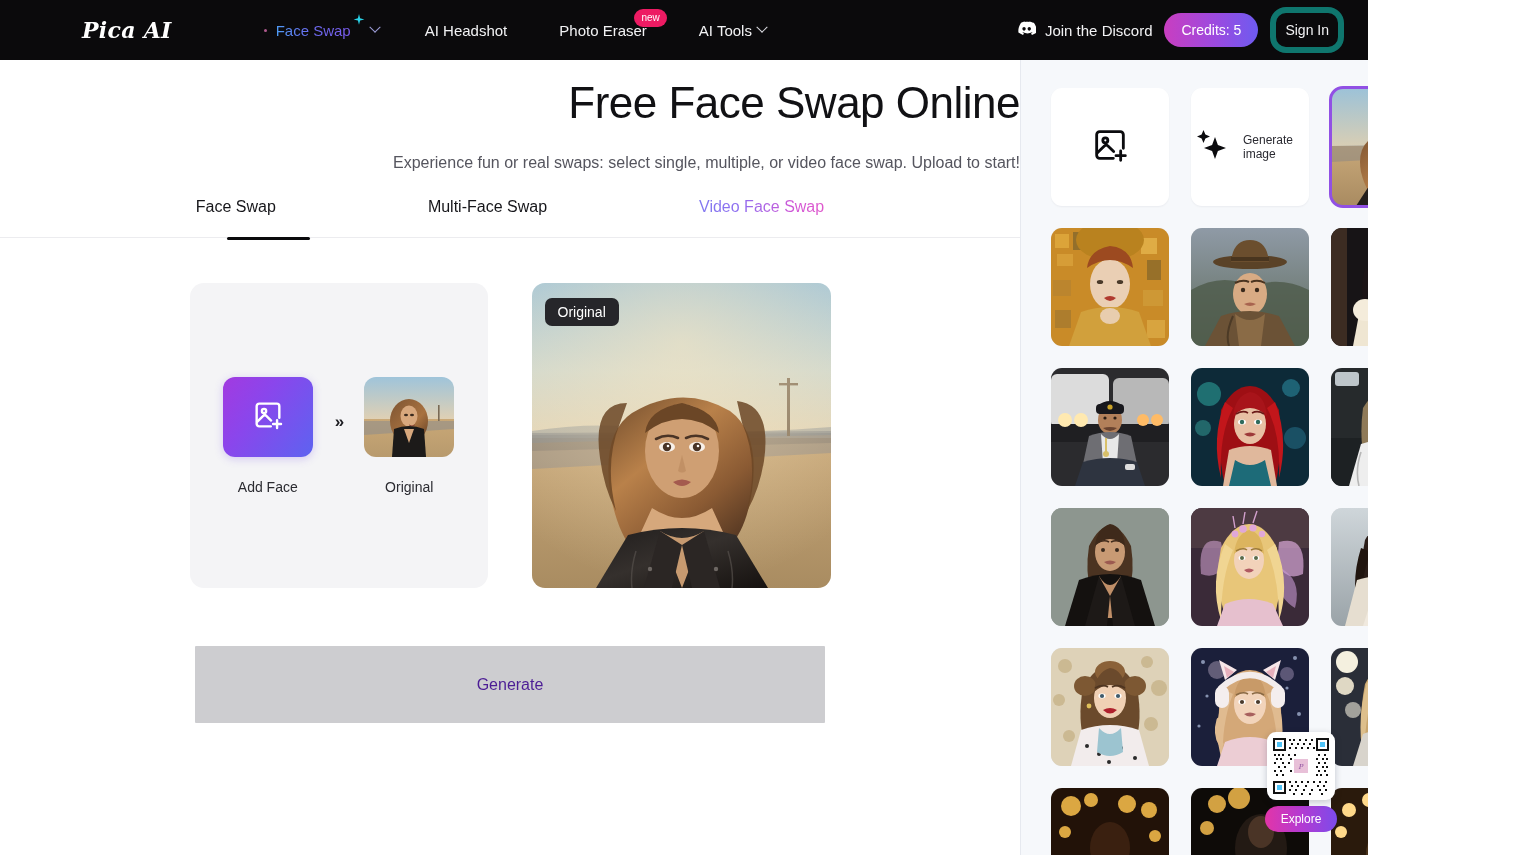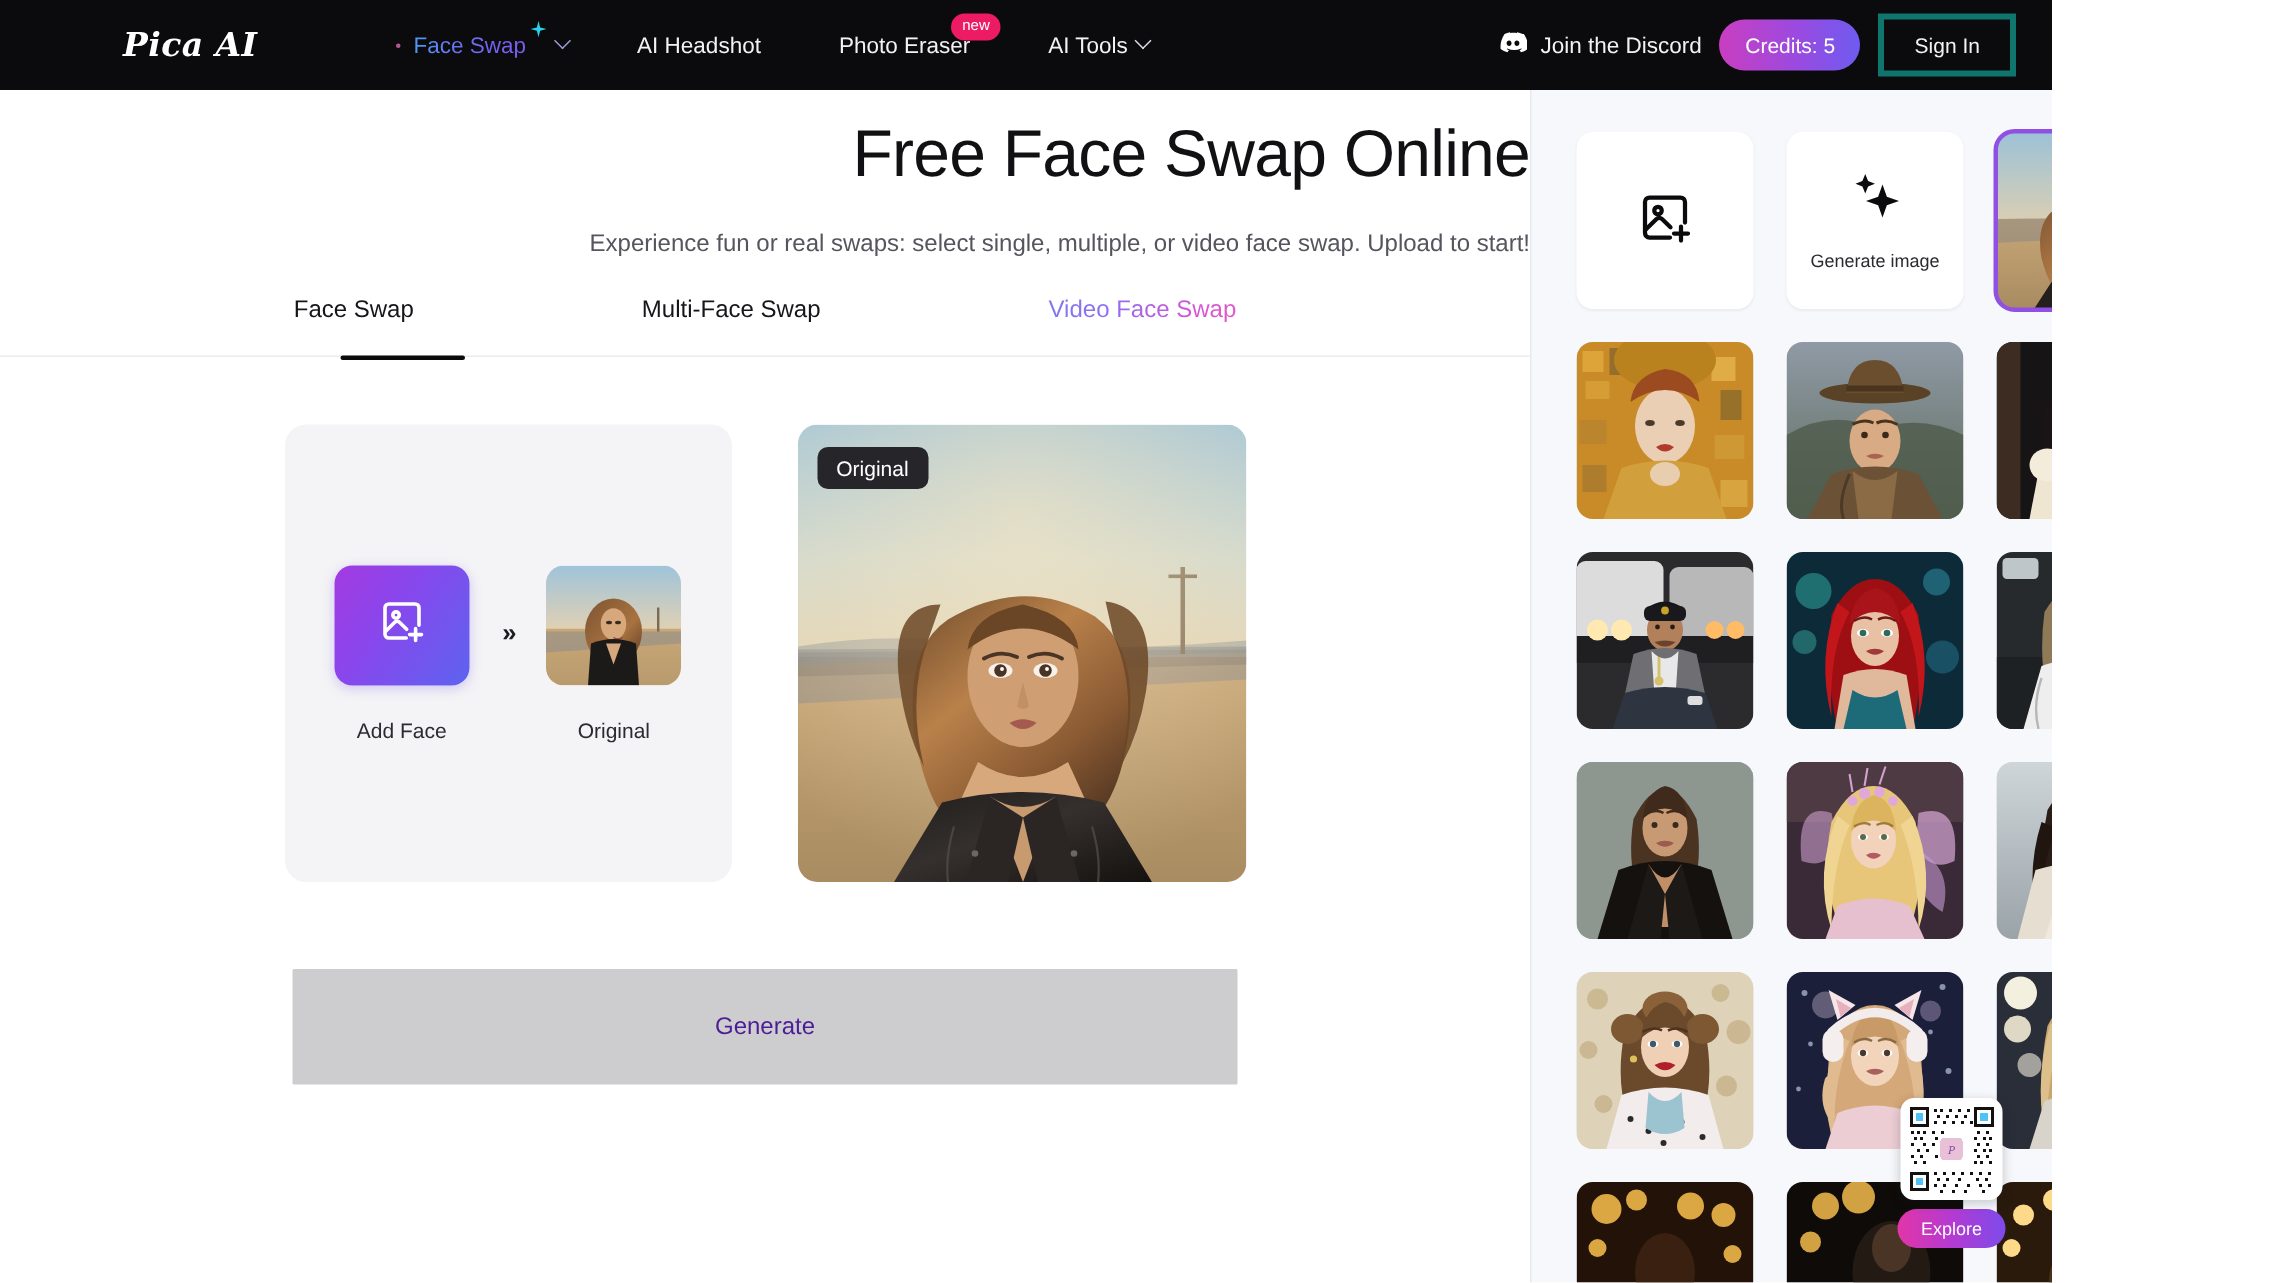--- a/index.html
+++ b/index.html
@@ -74,22 +74,22 @@
   }
   .credits-btn {
     background: linear-gradient(90deg, #c93ec0 0%, #9b4ae0 55%, #6e5bf0 100%);
     color: #fff; font-size: 14px;
     padding: 9px 17px; border-radius: 17px;
     border: none; cursor: pointer;
     white-space: nowrap;
   }
   .signin-btn {
     background: transparent; color: #f2f2f4;
-    border: 4px solid #0f766e; border-radius: 0;
-    font-size: 14px; padding: 9px 20px; cursor: pointer;
+    border: 6px solid #0f766e; border-radius: 16px;
+    font-size: 14px; padding: 9px 9px; cursor: pointer;
     white-space: nowrap;
   }
 
   
   .body-row { flex: 1; display: flex; min-height: 0; }
 
   
   .main {
     width: 1020px; min-width: 1020px;
     background: #fff; position: relative;
@@ -191,22 +191,22 @@
     width: 118px; height: 118px;
     border-radius: 11px; overflow: hidden;
     position: relative; cursor: pointer;
     background: #ddd;
   }
   .tpl.blank {
     background: #fff; display: flex; align-items: center; justify-content: center;
     box-shadow: 0 1px 2px rgba(20,25,40,.05);
   }
   .tpl.gen {
-    background: #fff; display: flex; flex-direction: column;
-    align-items: center; justify-content: center; gap: 14px;
+    background: #fff; display: flex; flex-direction: row;
+    align-items: center; justify-content: space-between; gap: 14px;
     box-shadow: 0 1px 2px rgba(20,25,40,.05);
   }
   .gen-label { font-size: 12px; color: #2a2a31; }
   .tpl.selected { outline: 3px solid #9150e4; outline-offset: -1px; border-radius: 12px; }
 
   
   .qr-widget {
     position: absolute; right: 30px; bottom: 23px;
     width: 74px; display: flex; flex-direction: column; align-items: center;
     z-index: 20;

